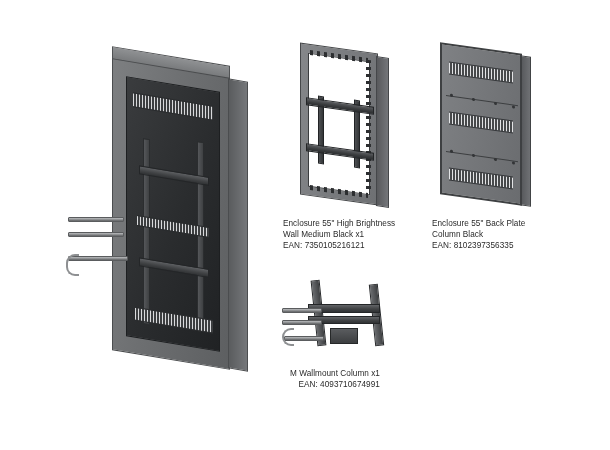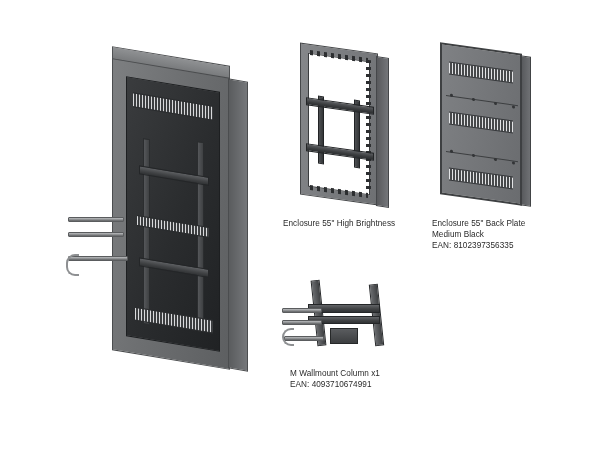--- a/index.html
+++ b/index.html
@@ -314,20 +314,22 @@
     <div class="perf perf-r"></div>
     <div class="perf perf-b"></div>
     <div class="wb-vrail wb-v1"></div>
     <div class="wb-vrail wb-v2"></div>
     <div class="wb-hbar wb-1"></div>
     <div class="wb-hbar wb-2"></div>
   </div>
 
   <div class="caption" style="left:283px; top:218px;">
     <div>Enclosure 55" High Brightness</div>
+    <div>Wall Medium Black x1</div>
+    <div>EAN: 7350105216121</div>
   </div>
 
   <div class="figure" id="fig-plate">
     <div class="plate-side"></div>
     <div class="plate-body">
       <div class="pvent pvent-1"></div>
       <div class="pline pline-1"></div>
       <div class="pbolt" style="left:8px;  top:48px;"></div>
       <div class="pbolt" style="left:30px; top:49px;"></div>
       <div class="pbolt" style="left:52px; top:50px;"></div>
@@ -337,34 +339,34 @@
       <div class="pbolt" style="left:8px;  top:104px;"></div>
       <div class="pbolt" style="left:30px; top:105px;"></div>
       <div class="pbolt" style="left:52px; top:106px;"></div>
       <div class="pbolt" style="left:70px; top:107px;"></div>
       <div class="pvent pvent-3"></div>
     </div>
   </div>
 
   <div class="caption" style="left:432px; top:218px;">
     <div>Enclosure 55" Back Plate</div>
-    <div>Medium Black</div>
+    <div>Column Black</div>
     <div>EAN: 8102397356335</div>
   </div>
 
   <div class="figure" id="fig-col">
     <div class="col-rail col-rail-l"></div>
     <div class="col-rail col-rail-r"></div>
     <div class="col-hbar col-h1"></div>
     <div class="col-hbar col-h2"></div>
     <div class="col-plate"></div>
     <div class="arm arm-1"></div>
     <div class="arm arm-2"></div>
     <div class="arm arm-3"></div>
     <div class="arm-hook"></div>
   </div>
 
-  <div class="caption" style="left:290px; top:368px;">
+  <div class="caption" style="left:290px; top:368px;text-align:right;">
     <div>M Wallmount Column x1</div>
     <div>EAN: 4093710674991</div>
   </div>
 
 </div>
 
 </body></html>

